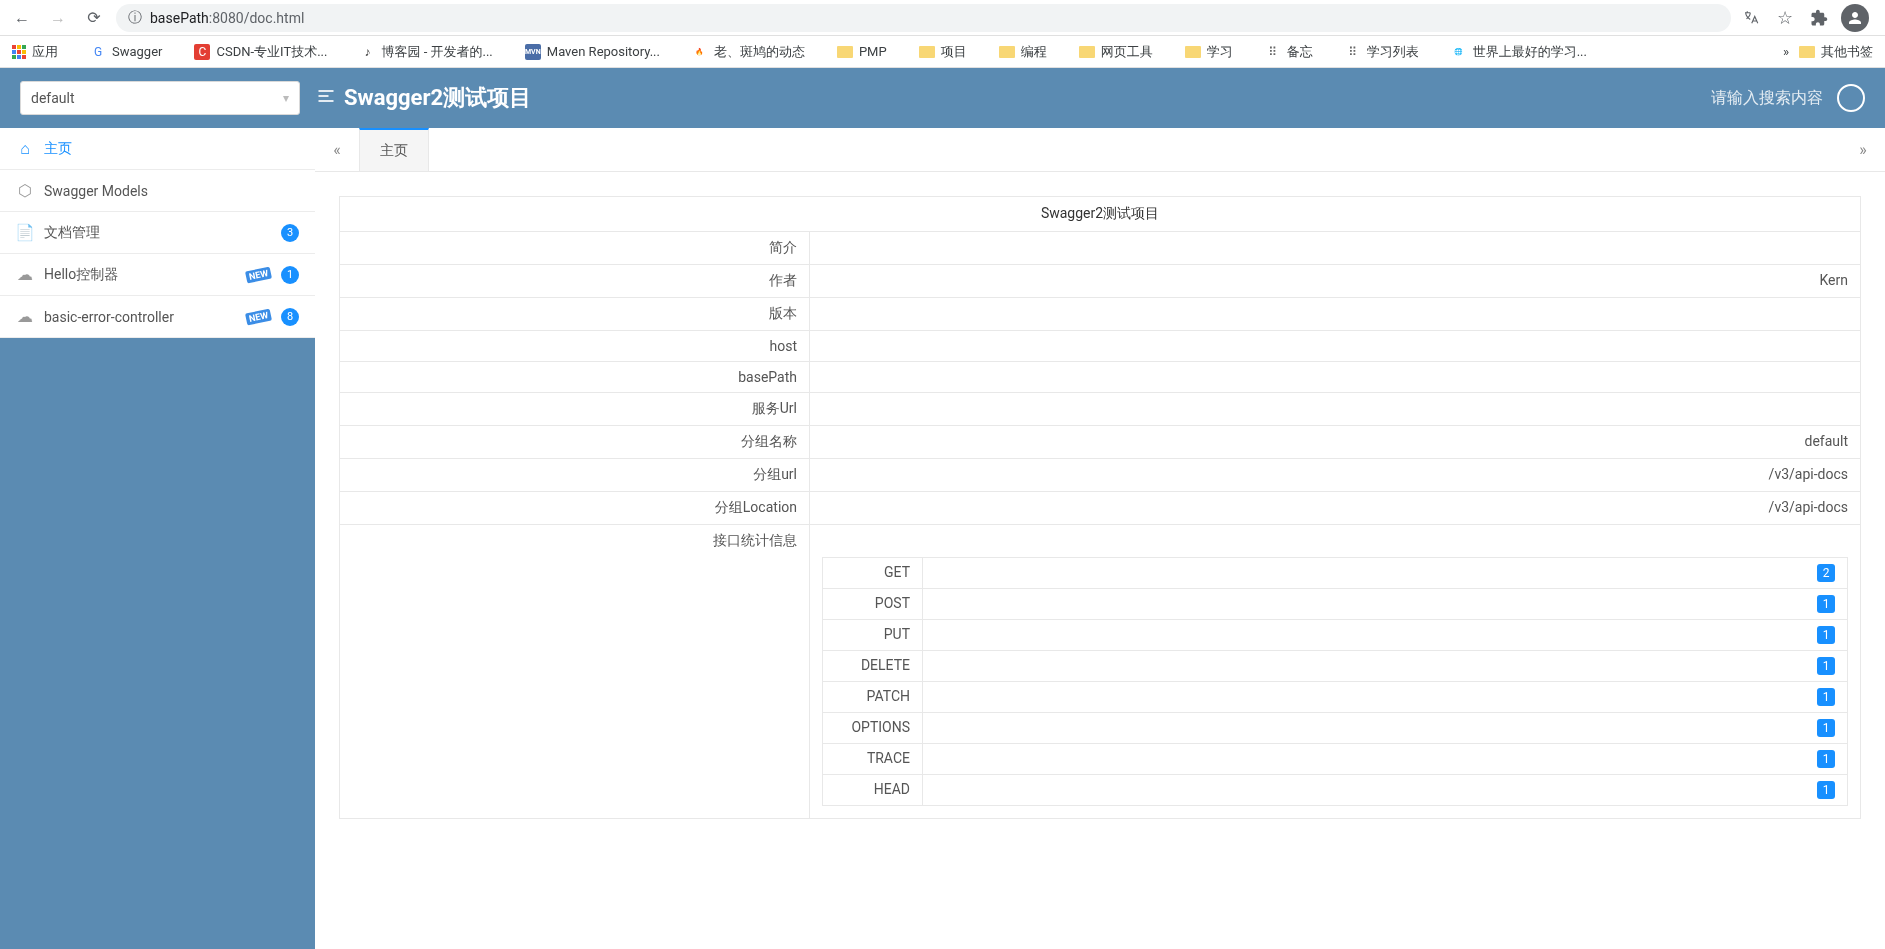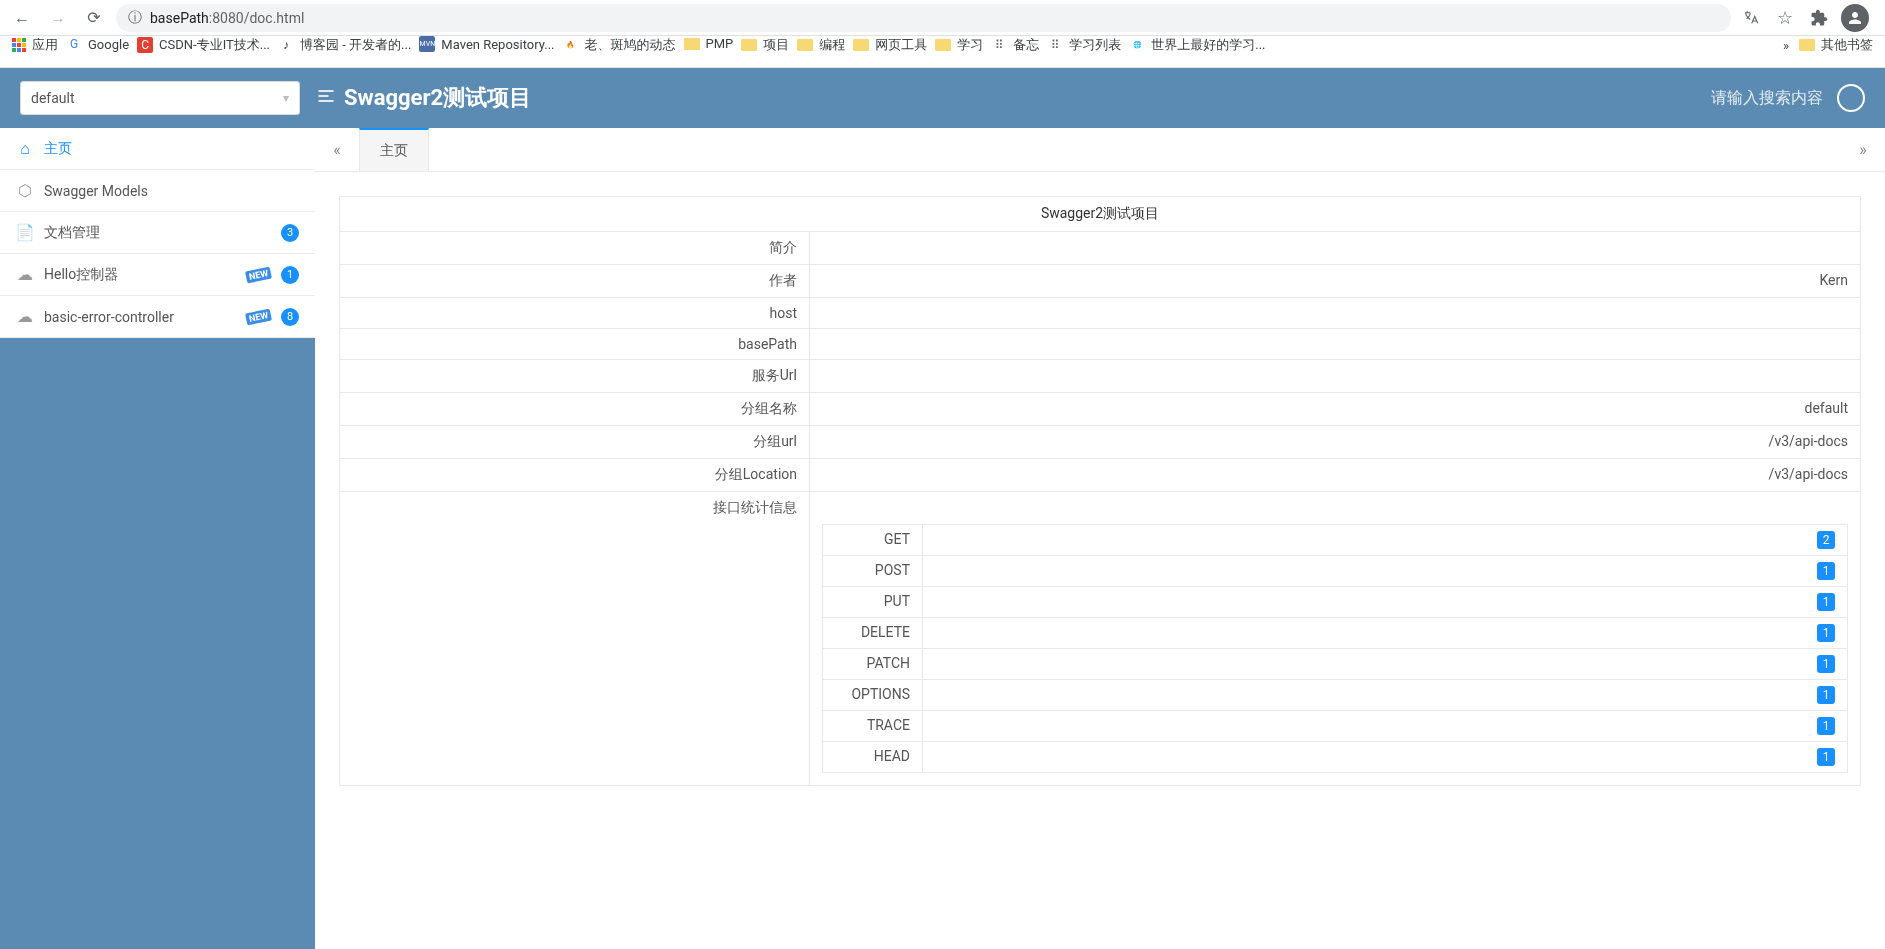--- a/index.html
+++ b/index.html
@@ -85,25 +85,25 @@
   border-radius: 50%;
   display: flex;
   align-items: center;
   justify-content: center;
   color: #fff;
 }
 
 
 .bookmarks-bar {
   display: flex;
-  align-items: flex-start;
+  align-items: center;
   height: 32px;
   background: #fff;
   padding: 0 12px;
-  gap: 8px;
+  gap: 32px;
   border-bottom: 1px solid #e0e0e0;
   font-size: 13px;
   color: #3c4043;
 }
 
 .bookmark-item {
   display: flex;
   align-items: center;
   gap: 6px;
   white-space: nowrap;
@@ -418,29 +418,29 @@
         <span></span>
         <span></span>
         <span></span>
         <span></span>
         <span></span>
       </span>
     <span>应用</span>
   </div>
   <div id="bookmarks-list" style="display:contents"><div class="bookmark-item">
         <span class="bm-icon" style="color:#4285f4;">G</span>
-        <span>Google</span>
+        <span>Swagger</span>
       </div><div class="bookmark-item">
         <span class="bm-icon" style="background:#e33e33;color:#fff;">C</span>
         <span>CSDN-专业IT技术...</span>
       </div><div class="bookmark-item">
         <span class="bm-icon" style="color:#333;">♪</span>
         <span>博客园 - 开发者的...</span>
       </div><div class="bookmark-item">
-        <span class="bm-icon" style="background:#4a6da7;color:#fff;font-size:7px;font-weight:normal;">MVN</span>
+        <span class="bm-icon" style="background:#4a6da7;color:#fff;font-size:7px;font-weight:bold;">MVN</span>
         <span>Maven Repository...</span>
       </div><div class="bookmark-item">
         <span class="bm-icon" style="color:#f05654;font-size:7px;font-weight:bold;">🔥</span>
         <span>老、斑鸠的动态</span>
       </div><div class="bookmark-item">
         <span class="folder-icon"></span>
         <span>PMP</span>
       </div><div class="bookmark-item">
         <span class="folder-icon"></span>
         <span>项目</span>
@@ -539,20 +539,24 @@
         <tbody id="info-rows">
             <tr>
     <td>简介</td>
     <td></td>
             </tr>
             <tr>
     <td>作者</td>
     <td>Kern</td>
             </tr>
             <tr>
+    <td>版本</td>
+    <td></td>
+            </tr>
+            <tr>
     <td>host</td>
     <td></td>
             </tr>
             <tr>
     <td>basePath</td>
     <td></td>
             </tr>
             <tr>
     <td>服务Url</td>
     <td></td>

